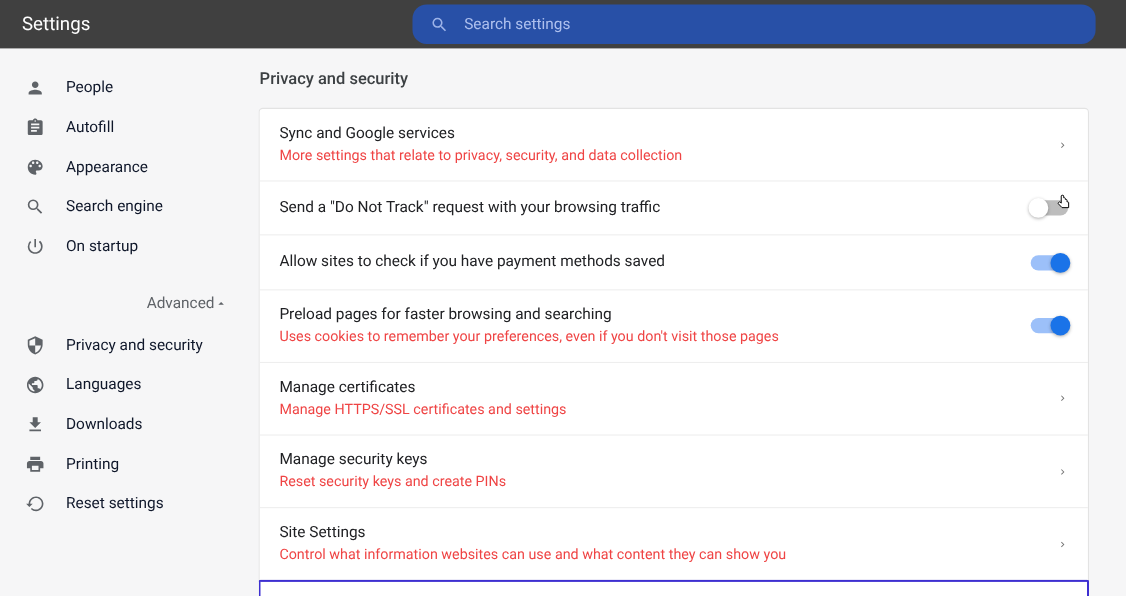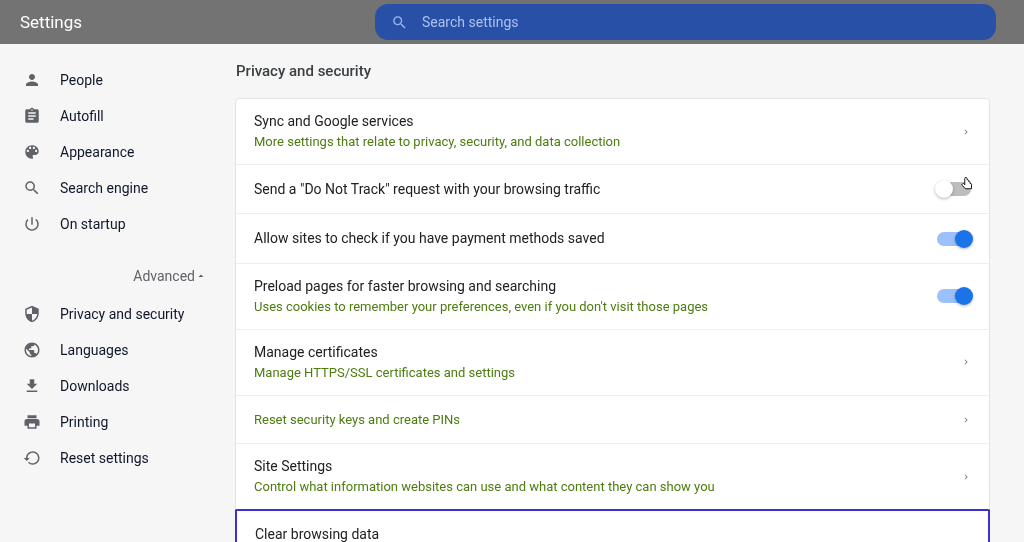--- a/index.html
+++ b/index.html
@@ -1,37 +1,37 @@
 <!DOCTYPE html>
 <html><head>
   <meta charset="utf-8">
   <style>
     * { margin: 0; padding: 0; box-sizing: border-box; font-family: -apple-system, BlinkMacSystemFont, "Segoe UI", Roboto, Arial, sans-serif; }
     body { background: #f6f6f7; width: 1024px; height: 542px; overflow: hidden; }
-    .header { background: #737373; height: 44px; display: flex; align-items: center; }
+    .header { background: #404040; height: 44px; display: flex; align-items: center; }
     .title { color: #fff; font-size: 17px; margin-left: 20px; width: 355px; font-weight:400; }
     .search { background: #2850a7; flex: 1; height: 36px; margin-right: 28px; display: flex; align-items: center; border-radius: 13px; }
     .search-icon { color: #9db3e8; margin: 0 14px 0 16px; display: flex; }
     .search-ph { color: #aec0ee; font-size: 14px; }
     .main { display: flex; height: calc(100% - 44px); }
     .sidebar { width: 235px; padding-top: 18px; }
     .nav-item { display:flex; align-items:center; height: 36px; padding-left: 22px; cursor: pointer; }
     .nav-icon { width: 20px; height: 20px; color: #5f6368; margin-right: 18px; display:flex; align-items:center; justify-content:center; }
     .nav-label { color: #0f172a; font-size: 14px; }
     .adv { display:flex; align-items:center; height:40px; padding-left:20px; padding-right: 28px; margin-top:14px; justify-content:flex-end; cursor:pointer; }
     .adv-label { color:#5f6368; font-size:14px; }
     .content { flex: 1; padding: 18px 34px 0 0; overflow:hidden; }
     .section-title { color:#3c4043; font-size:15px; font-weight:500; margin-bottom:18px; margin-left:1px; }
     .card { background:#fff; border:1px solid #e3e3e3; border-radius:4px; }
     .row { display:flex; align-items:center; padding:12px 18px; border-bottom:1px solid #eee; cursor:pointer; min-height: 48px; gap: 42px;}
     .row:last-child { border-bottom:none; }
     .row.tight { padding-top:14px; padding-bottom:14px; }
     .row-text { flex:1; }
     .row-title { color:#202124; font-size:14px; line-height:1.45; }
-    .row-sub { color:#4d7c0f; font-size:13px; line-height:1.45; margin-top:2px; }
+    .row-sub { color:#ef4444; font-size:13px; line-height:1.45; margin-top:2px; }
     .chevron { color:#757575; display:flex; }
     .toggle { position:relative; width:34px; height:14px; border-radius:10px; }
     .toggle-off { background:#bdbdbd; }
     .toggle-on { background:#9cc0f9; }
     .knob { position:absolute; width:18px; height:18px; border-radius:50%; top:-2px; box-shadow:0 1px 3px rgba(0,0,0,.3); }
     .toggle-off .knob { left:-2px; background:#fff; }
     .toggle-on .knob { right:-2px; background:#1a73e8; }
     .highlighted { border:2px solid #3d2fd1; border-radius:2px; margin:-1px; padding-right:94px; }
     .cursor-hand { position: absolute; top: 176px; left: 958px; color:#000; z-index:10; }
   </style>
@@ -190,20 +190,21 @@
             <div class="row-sub">Manage HTTPS/SSL certificates and settings</div>
           </div>
           <span class="chevron">
             <svg width="10" height="10" viewBox="0 0 24 24" fill="currentColor">
               <path d="M8.59 16.59L13.17 12 8.59 7.41 10 6l6 6-6 6z"></path>
             </svg>
           </span>
         </div>
         <div class="row">
           <div class="row-text">
+            <div class="row-title">Manage security keys</div>
             <div class="row-sub">Reset security keys and create PINs</div>
           </div>
           <span class="chevron">
             <svg width="10" height="10" viewBox="0 0 24 24" fill="currentColor">
               <path d="M8.59 16.59L13.17 12 8.59 7.41 10 6l6 6-6 6z"></path>
             </svg>
           </span>
         </div>
         <div class="row">
           <div class="row-text">

